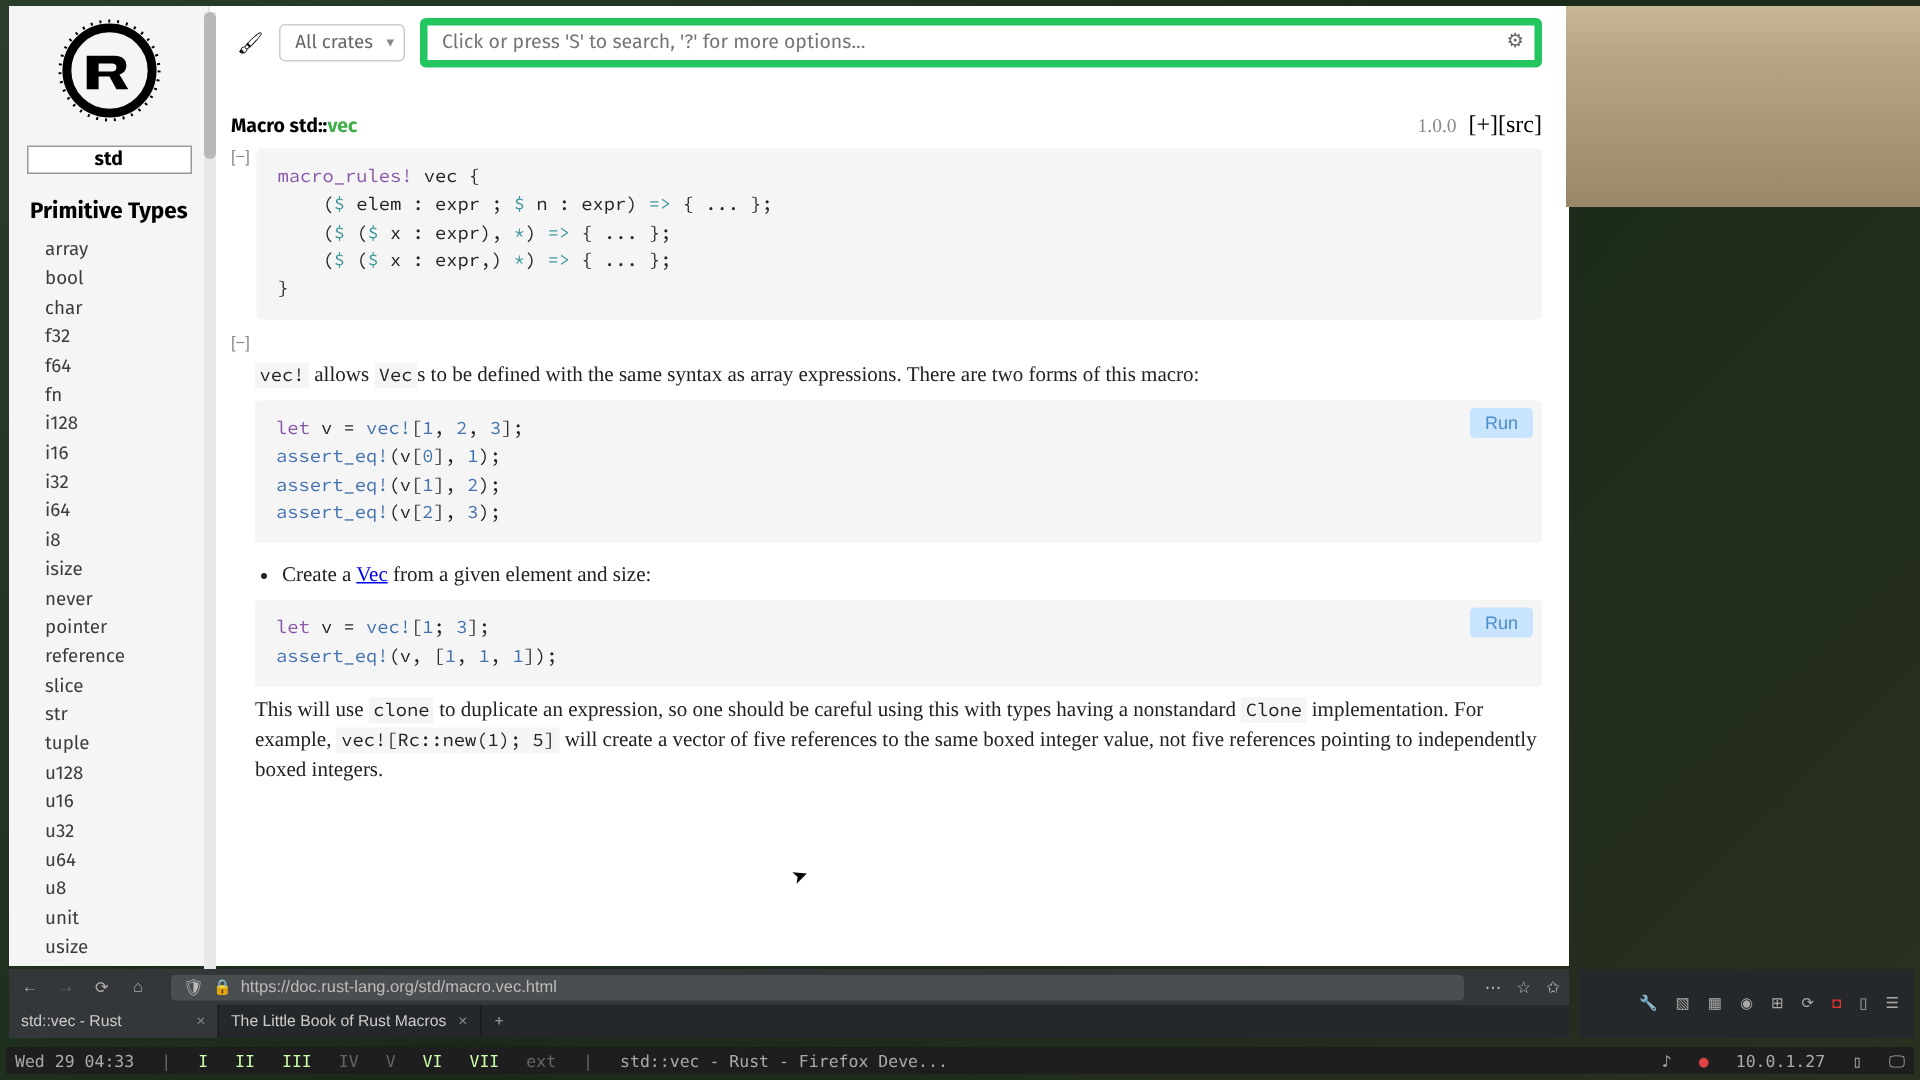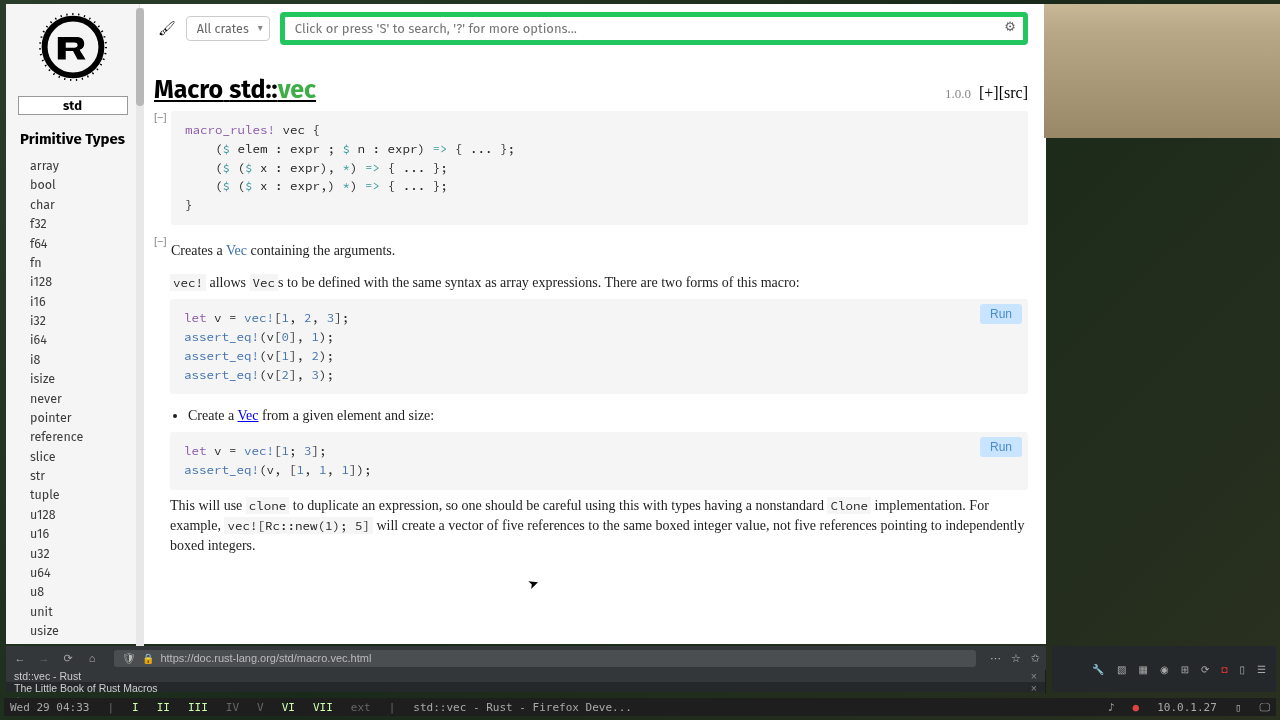--- a/index.html
+++ b/index.html
@@ -15,21 +15,21 @@
 .scrollbar { position: absolute; left: 130px; top: 4px; width: 8px; height: 638px; background: #e8e8e8; }
 .scrollthumb { position: absolute; top: 0; width: 8px; height: 98px; background: #b8b8b8; border-radius: 4px; }
 .main { flex: 1; padding: 8px 0 0 0; position: relative; }
 .topbar { display: flex; align-items: center; gap: 10px; padding: 0 18px 10px 18px; }
 .brush { font-size: 14px; }
 .selcrate { border: 1px solid #ccc; border-radius: 4px; padding: 4px 20px 4px 10px; font-size: 12.5px; color: #666; position: relative; background: #fff; }
 .selcrate::after { content: "▾"; position: absolute; right: 6px; top: 5px; font-size: 10px; color: #888; }
 .searchbox { flex: 1; border: 5px solid #22c55e; border-radius: 4px; padding: 4px 28px 4px 10px; font-size: 13px; color: #15803d; position: relative; background: #fff; }
 .gear { position: absolute; right: 30px; top: 15px; font-size: 13px; color: #666; }
 .titlebar { display: flex; align-items: baseline; padding: 20px 18px 6px 14px; }
-.titlebar h1 { font-family: "Fira Sans"; font-size: 25px; font-weight: 700; text-decoration: underline; }
+.titlebar h1 { font-family: "Fira Sans"; font-size: 13px; font-weight: 700; }
 .titlebar h1 .mac { color: #000; }
 .titlebar h1 .path { color: #000; }
 .titlebar h1 .name { color: #3fae48; }
 .titleright { margin-left: auto; font-size: 16px; font-family: "Source Serif Pro", Georgia, serif; }
 .titleright .ver { font-size: 13px; color: #888; margin-right: 4px; }
 .titleright .src { font-weight: 400; }
 .body { padding: 0 18px 0 14px; font-family: "Source Serif Pro", Georgia, serif; font-size: 14px; color: #222; }
 .collapse { font-size: 11px; color: #888; font-family: sans-serif; display: inline-block; width: 14px; vertical-align: top; }
 pre.code { background: #f5f5f5; border-radius: 3px; padding: 10px 14px; font-family: "Source Code Pro", Menlo, monospace; font-size: 12.5px; line-height: 1.5; white-space: pre; position: relative; }
 pre.code.first { margin-left: 0; }
@@ -46,21 +46,21 @@
 .row1 { display: flex; align-items: flex-start; gap: 3px; margin-bottom: 10px; }
 .row1 pre { flex: 1; }
 
 .webcam { position: absolute; top: 4px; right: 0; width: 236px; height: 134px; background: linear-gradient(#c9b896 0%, #b8a888 20%, #988868 100%); }
 
 .urlbar { position: absolute; left: 6px; top: 646px; width: 1040px; height: 24px; background: #333739; display: flex; align-items: center; padding: 0 6px; gap: 8px; color: #bbb; font-size: 11px; font-family: sans-serif; }
 .urlbar .navbtn { width: 16px; text-align: center; color: #aaa; }
 .urlbox { flex: 1; background: #4a4e50; border-radius: 3px; padding: 2px 8px; margin: 0 6px; display: flex; align-items: center; gap: 6px; }
 .urlbox .lock { font-size: 10px; }
 .urlbar .right { display: flex; gap: 10px; }
-.tabs { position: absolute; left: 6px; top: 670px; width: 1040px; height: 22px; background: #25282a; display: flex; align-items: stretch; font-size: 10.5px; font-family: sans-serif; flex-direction: column; }
+.tabs { position: absolute; left: 6px; top: 670px; width: 1040px; height: 22px; background: #25282a; display: flex; align-items: stretch; font-size: 10.5px; font-family: sans-serif; }
 .tab { display: flex; align-items: center; padding: 0 8px; gap: 8px; color: #ccc; border-right: 1px solid #1a1c1e; min-width: 140px; }
 .tab.active { background: #333739; }
 .tab .x { margin-left: auto; color: #888; }
 .newtab { width: 24px; display: flex; align-items: center; justify-content: center; color: #aaa; }
 
 .syspanel { position: absolute; right: 4px; top: 646px; width: 224px; height: 46px; background: #25282a; color: #aaa; font-size: 10px; font-family: sans-serif; display: flex; align-items: center; justify-content: flex-end; gap: 12px; padding: 0 10px; }
 
 .taskbar { position: absolute; left: 4px; bottom: 4px; right: 4px; height: 18px; background: #1e1e1e; color: #aaa; font-family: monospace; font-size: 11px; display: flex; align-items: center; padding: 0 6px; gap: 18px; }
 .taskbar .ws { color: #666; }
 .taskbar .ws.on { color: #cfa; }
@@ -141,21 +141,20 @@
           <span class="collapse">[−]</span>
           <pre class="code first"><span class="kw">macro_rules!</span> vec {
     (<span class="op">$</span> elem : expr ; <span class="op">$</span> n : expr) <span class="op">=&gt;</span> { ... };
     (<span class="op">$</span> (<span class="op">$</span> x : expr), <span class="op">*</span>) <span class="op">=&gt;</span> { ... };
     (<span class="op">$</span> (<span class="op">$</span> x : expr,) <span class="op">*</span>) <span class="op">=&gt;</span> { ... };
 }</pre>
         </div>
 
         <div style="display:flex;gap:3px;">
           <span class="collapse">[−]</span>
-          <p class="prose" style="margin-left:0"><span>Creates a </span><a href="#">Vec</a><span> containing the arguments.</span></p>
         </div>
 
         <p class="prose"><code class="inline">vec!</code><span> allows </span><code class="inline">Vec</code><span>s to be defined with the same syntax as array expressions. There are two forms of this macro:</span></p>
 
 
         <pre class="code" style="margin-left:16px;"><button class="run">Run</button><span class="kw">let</span> v = <span class="mac2">vec!</span>[<span class="num">1</span>, <span class="num">2</span>, <span class="num">3</span>];
 <span class="mac2">assert_eq!</span>(v[<span class="num">0</span>], <span class="num">1</span>);
 <span class="mac2">assert_eq!</span>(v[<span class="num">1</span>], <span class="num">2</span>);
 <span class="mac2">assert_eq!</span>(v[<span class="num">2</span>], <span class="num">3</span>);</pre>
 

